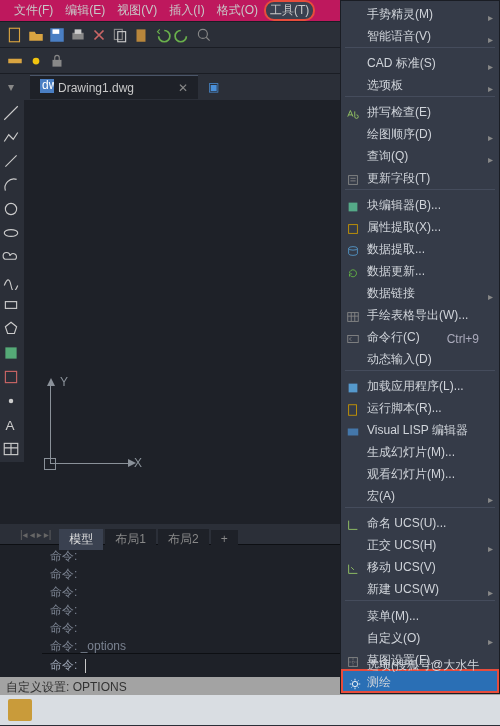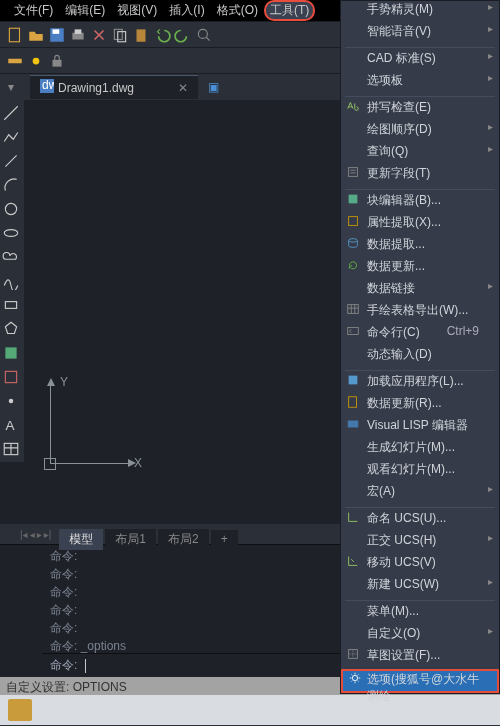--- a/index.html
+++ b/index.html
@@ -1,18 +1,18 @@
 <!DOCTYPE html>
 <html><head>
 <meta charset="utf-8">
 <style>
 * { margin: 0; padding: 0; box-sizing: border-box; font-family: "Microsoft YaHei", sans-serif; font-size: 12px; }
 body { background: #2b2f38; color: #c8c8c8; width: 500px; height: 726px; overflow: hidden; position: relative; }
 
-.menubar { display: flex; background: #000000; height: 22px; align-items: center; padding-left: 8px; border-bottom: 1px solid #1a1d24; }
+.menubar { display: flex; background: #be185d; height: 22px; align-items: center; padding-left: 8px; border-bottom: 1px solid #1a1d24; }
 .menubar-item { padding: 2px 6px; cursor: pointer; position: relative; }
 .menubar-item.active { background: #3a4150; border: 2px solid #e74c3c; border-radius: 10px; padding: 0 4px; }
 
 .toolbar { display: flex; background: #2b2f38; height: 26px; align-items: center; padding: 2px 6px; gap: 3px; border-bottom: 1px solid #1a1d24; }
 .tool-icon { width: 18px; height: 18px; display: flex; align-items: center; justify-content: center; }
 
 .work-area { position: relative; height: 450px; background: #1e2128; }
 .file-tab-bar { display: flex; align-items: center; height: 26px; background: #2b2f38; padding-left: 30px; }
 .file-tab { display: flex; align-items: center; gap: 4px; background: #1e2128; padding: 3px 10px; border-top: 1px solid #4a5568; }
 .file-tab .close-x { margin-left: 40px; color: #888; }
@@ -43,21 +43,21 @@
 .cmd-input-row { display: flex; align-items: center; padding: 4px 8px; border-top: 1px solid #0d0f13; height: 24px; }
 .cmd-prompt { color: #9aa3b2; margin-right: 8px; }
 .cmd-cursor { width: 1px; height: 14px; background: #c8c8c8; }
 
 .status-bar { background: #a3a3a3; color: #333; height: 18px; padding: 2px 6px; font-size: 11px; }
 
 .taskbar { background: #d9dde2; height: 30px; display: flex; align-items: center; padding: 0 8px; }
 .taskbar-icon { width: 24px; height: 22px; background: #c99b3a; border-radius: 2px; }
 
 .dropdown { position: absolute; top: 0; right: 0; width: 160px; background: #353b48; border: 1px solid #1a1d24; z-index: 100; }
-.dd-item { display: flex; align-items: flex-start; height: 22px; padding: 0 8px 0 26px; position: relative; cursor: pointer; color: #d0d4da; }
+.dd-item { display: flex; align-items: flex-end; height: 22px; padding: 0 8px 0 26px; position: relative; cursor: pointer; color: #d0d4da; }
 .dd-item.has-sub::after { content: "▸"; position: absolute; right: 6px; font-size: 10px; color: #888; }
 .dd-item .shortcut { position: absolute; right: 20px; color: #aab; }
 .dd-item.highlight { background: #2a6fb5; border: 2px solid #e74c3c; padding: 0 6px 0 24px; height: 24px; }
 .dd-sep { height: 1px; background: #454c5c; margin: 2px 4px; }
 .dd-icon { position: absolute; left: 5px; width: 14px; height: 14px; }
 </style>
 </head>
 <body>
 
 <div class="menubar">
@@ -344,21 +344,21 @@
     <div class="dd-item">
       <span class="dd-icon"><svg viewBox="0 0 16 16">
           <rect x="3" y="3" width="10" height="10" fill="#59c"></rect>
         </svg></span>
       <span>加载应用程序(L)...</span>
     </div>
     <div class="dd-item">
       <span class="dd-icon"><svg viewBox="0 0 16 16">
           <rect x="3" y="2" width="9" height="12" stroke="#c90" fill="none"></rect>
         </svg></span>
-      <span>数据更新(R)...</span>
+      <span>运行脚本(R)...</span>
     </div>
     <div class="dd-item">
       <span class="dd-icon"><svg viewBox="0 0 16 16">
           <rect x="2" y="4" width="12" height="8" fill="#47a"></rect>
         </svg></span>
       <span>Visual LISP 编辑器</span>
     </div>
     <div class="dd-item">
       <span>生成幻灯片(M)...</span>
     </div>

